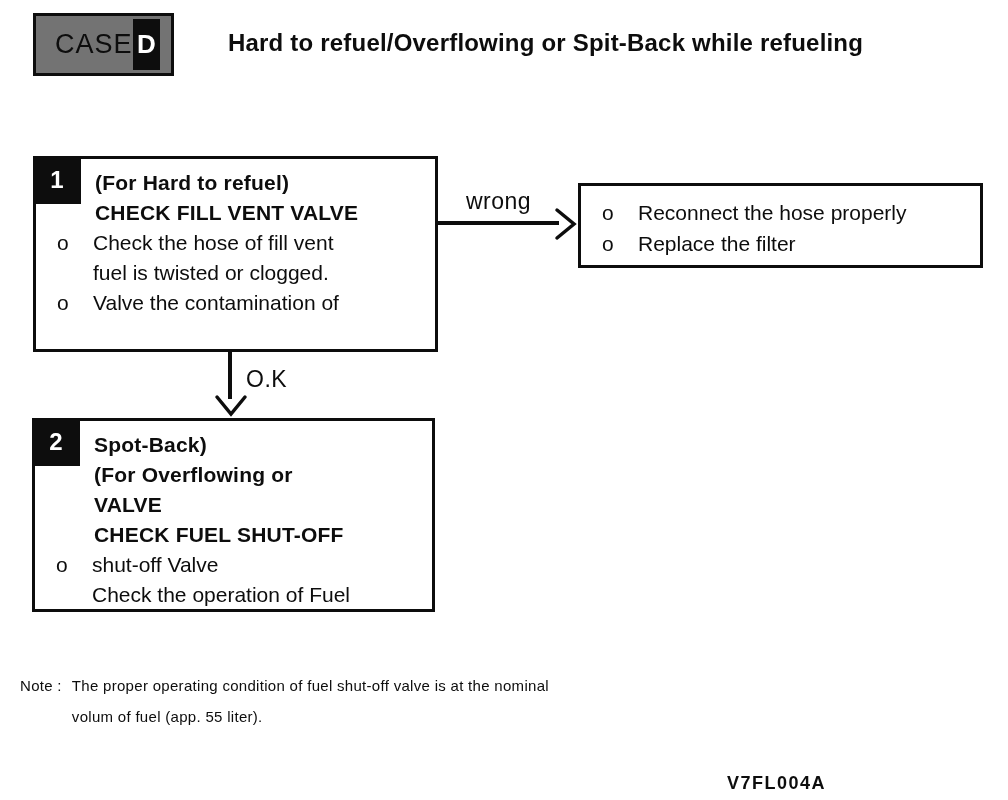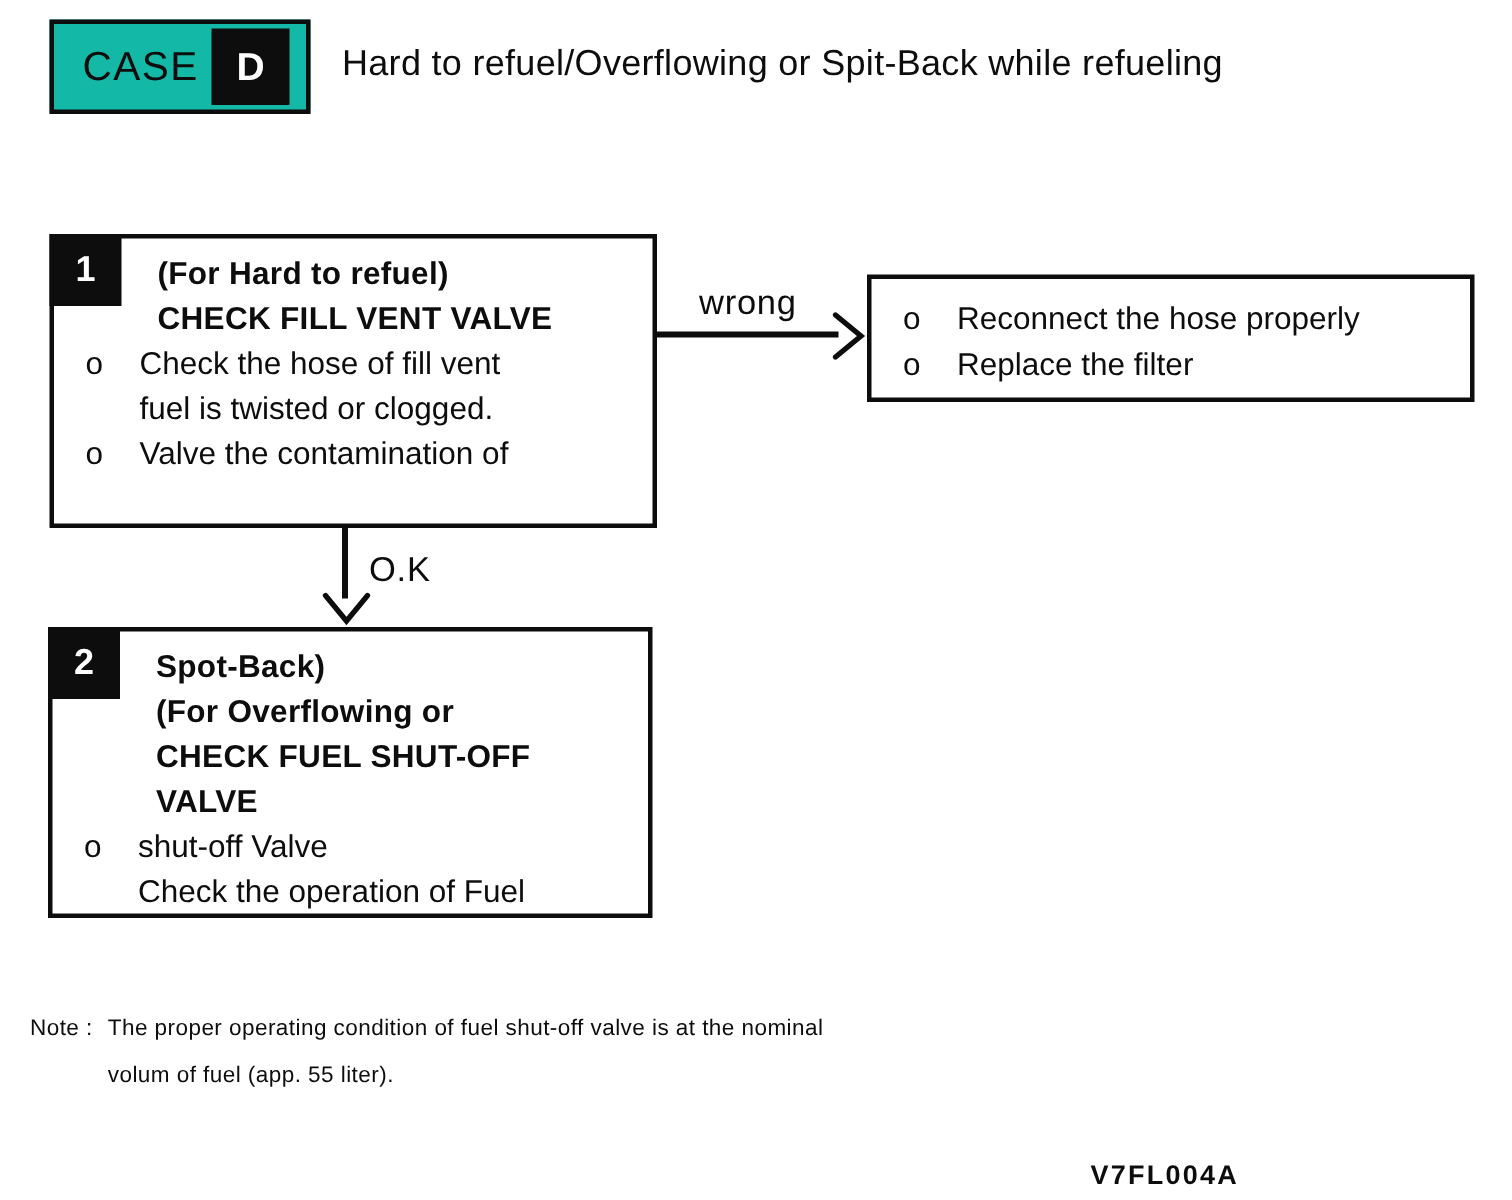--- a/index.html
+++ b/index.html
@@ -14,28 +14,28 @@
     background: #ffffff;
     color: #0d0d0d;
     font-family: "Liberation Sans", sans-serif;
     overflow: hidden;
   }
 
   
   .case-box {
     position: absolute;
     left: 33px; top: 13px;
-    width: 174px; height: 63px;
+    width: 141px; height: 63px;
     border: 3px solid #0d0d0d;
     box-sizing: border-box;
     display: flex;
     align-items: center;
     justify-content: space-between;
     padding: 0 11px 0 19px;
-    background: #14b8a6;
+    background: #737373;
   }
   .case-label {
     font-size: 27px;
     font-weight: 400;
     letter-spacing: 1px;
     color: #0d0d0d;
   }
   .case-letter {
     width: 52px; height: 51px;
     background: #0d0d0d;
@@ -43,21 +43,21 @@
     font-size: 26px;
     font-weight: 700;
     display: flex;
     align-items: center;
     justify-content: center;
   }
   .page-title {
     position: absolute;
     left: 228px; top: 29px;
     font-size: 24px;
-    font-weight: 400;
+    font-weight: 700;
     letter-spacing: 0.2px;
     white-space: nowrap;
   }
 
   
   .flow-box {
     position: absolute;
     border: 3px solid #0d0d0d;
     box-sizing: border-box;
     background: #ffffff;
@@ -78,21 +78,21 @@
     align-items: center;
     justify-content: center;
   }
   .box-content {
     padding: 9px 8px 0 21px;
     font-size: 21px;
     line-height: 30px;
   }
   .box-wrong .box-content { padding-top: 11px; line-height: 31px; }
   .heading {
-    margin-left: 48px;
+    margin-left: 38px;
     font-weight: 700;
     letter-spacing: 0.2px;
   }
   .bullet {
     display: flex;
     align-items: flex-start;
   }
   .bullet-marker {
     width: 36px;
     flex: 0 0 36px;
@@ -199,22 +199,22 @@
     <polyline points="3,3 17,20 31,3" fill="none" stroke="currentColor" stroke-width="3.5" stroke-linecap="round"></polyline>
   </svg>
   <div class="arrow-label label-ok">O.K</div>
 
   <div class="flow-box box-step2">
     <div class="step-num">2</div>
     <div class="box-content">
       <div class="heading">
         <div>Spot-Back)</div>
         <div>(For Overflowing or</div>
+        <div>VALVE</div>
         <div>CHECK FUEL SHUT-OFF</div>
-        <div>VALVE</div>
       </div>
       <div class="bullet">
         <span class="bullet-marker">o</span>
         <span class="bullet-text">
           <div>shut-off Valve</div>
           <div>Check the operation of Fuel</div>
         </span>
       </div>
     </div>
   </div>

